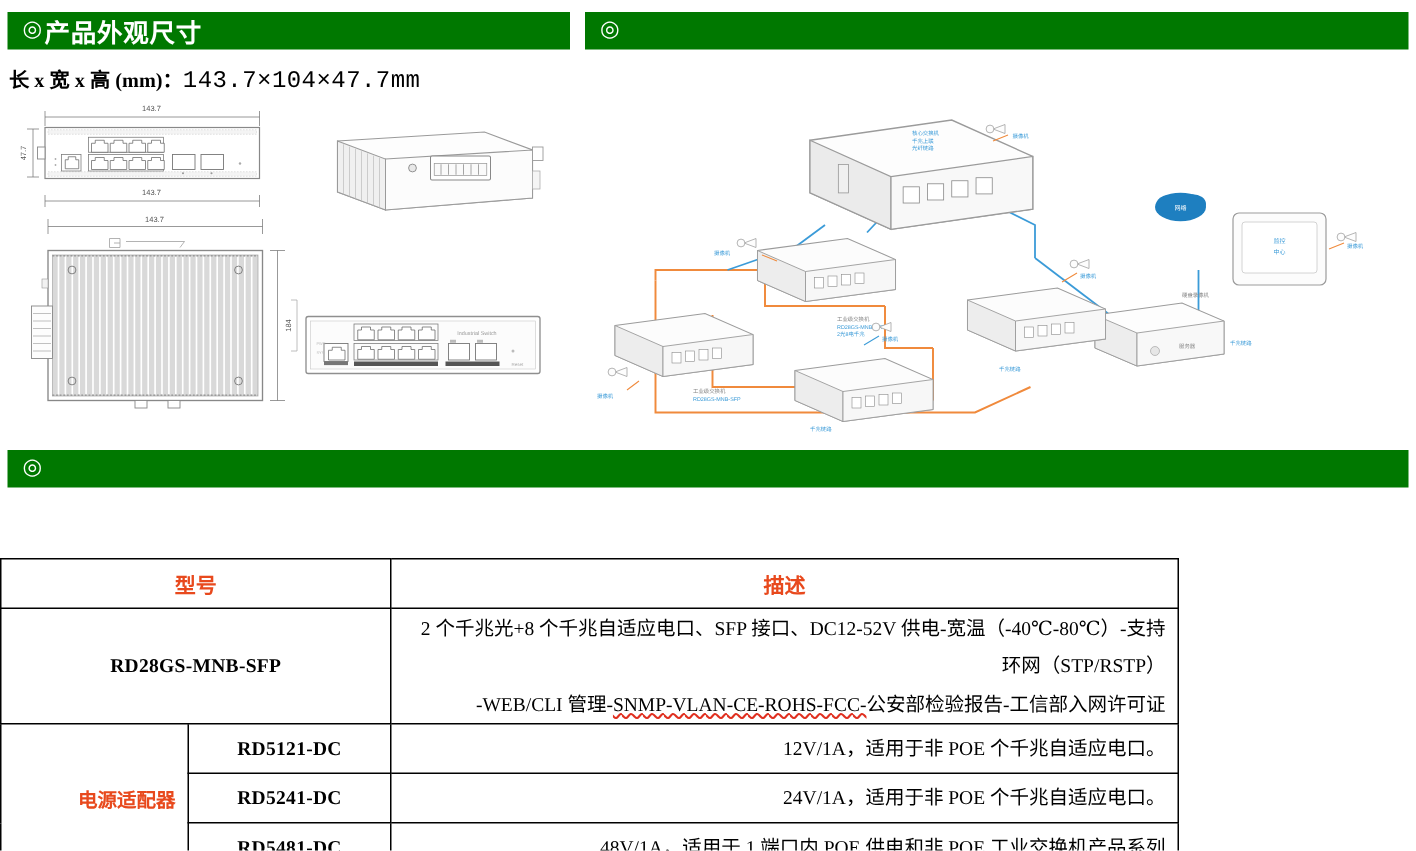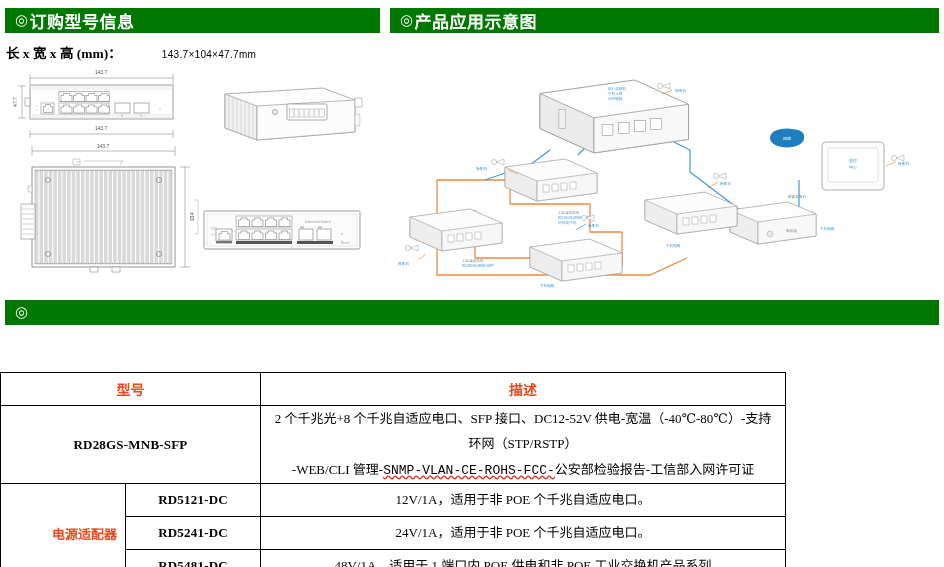--- a/index.html
+++ b/index.html
@@ -48,24 +48,23 @@
     left: 6px; top: 42px;
     font-size: 13px;
     white-space: nowrap;
   }
   #dimension-line .dim-label {
     font-weight: bold;
     font-size: 13.5px;
     text-align: right;
   }
   #dimension-line .dim-value {
-    font-family: Liberation Sans, sans-serif;
-    font-size: 10px;
+    font-family: Liberation Mono, monospace;
+    font-size: 16px;
     letter-spacing: 0.3px;
-    margin-left: 40px;
   }
 
   
   .drawing-wrap { position: absolute; }
 
   
   #ordering-table {
     position: absolute;
     left: 0;
     top: 372px;
@@ -98,52 +97,50 @@
     letter-spacing: 0.2px;
     font-size: 12.5px;
   }
   td.group-cell {
     text-align: right;
     color: #E8491D;
     font-weight: bold;
     font-size: 14px;
   }
   td.desc-cell {
-    text-align: center;
+    text-align: right;
     line-height: 1.95;
     font-size: 12.8px;
     padding-top: 4px;
     padding-bottom: 4px;
     margin-left: 24px;
   }
   td.desc-cell.single { line-height: 1.4; height: 32px; }
   .spell {
     text-decoration: underline wavy #e03020;
     text-decoration-skip-ink: none;
-    font-family: Liberation Mono, monospace;
   }
   .row-main td { height: 62px; }
   .row-adapter td { height: 32px; }
 
   
   svg { display: block; }
 </style>
 </head>
 <body>
 
 <div class="page">
 
   <div class="band" id="band-dimension">
     <span class="bullet">◎</span>
-    <span>订购型号信息</span>
+    <span>产品外观尺寸</span>
   </div>
 
   <div class="band" id="band-application">
     <span class="bullet">◎</span>
-    <span>产品应用示意图</span>
   </div>
 
   <div id="dimension-line">
     <span class="dim-label">长 x 宽 x 高 (mm)：</span><span class="dim-value">143.7×104×47.7mm</span>
   </div>
 
   <div class="drawing-wrap" style="left:8px; top:62px;">
     <svg width="185" height="80" viewBox="0 0 185 80">
 
       <g stroke="#777" stroke-width="0.5" fill="none">

